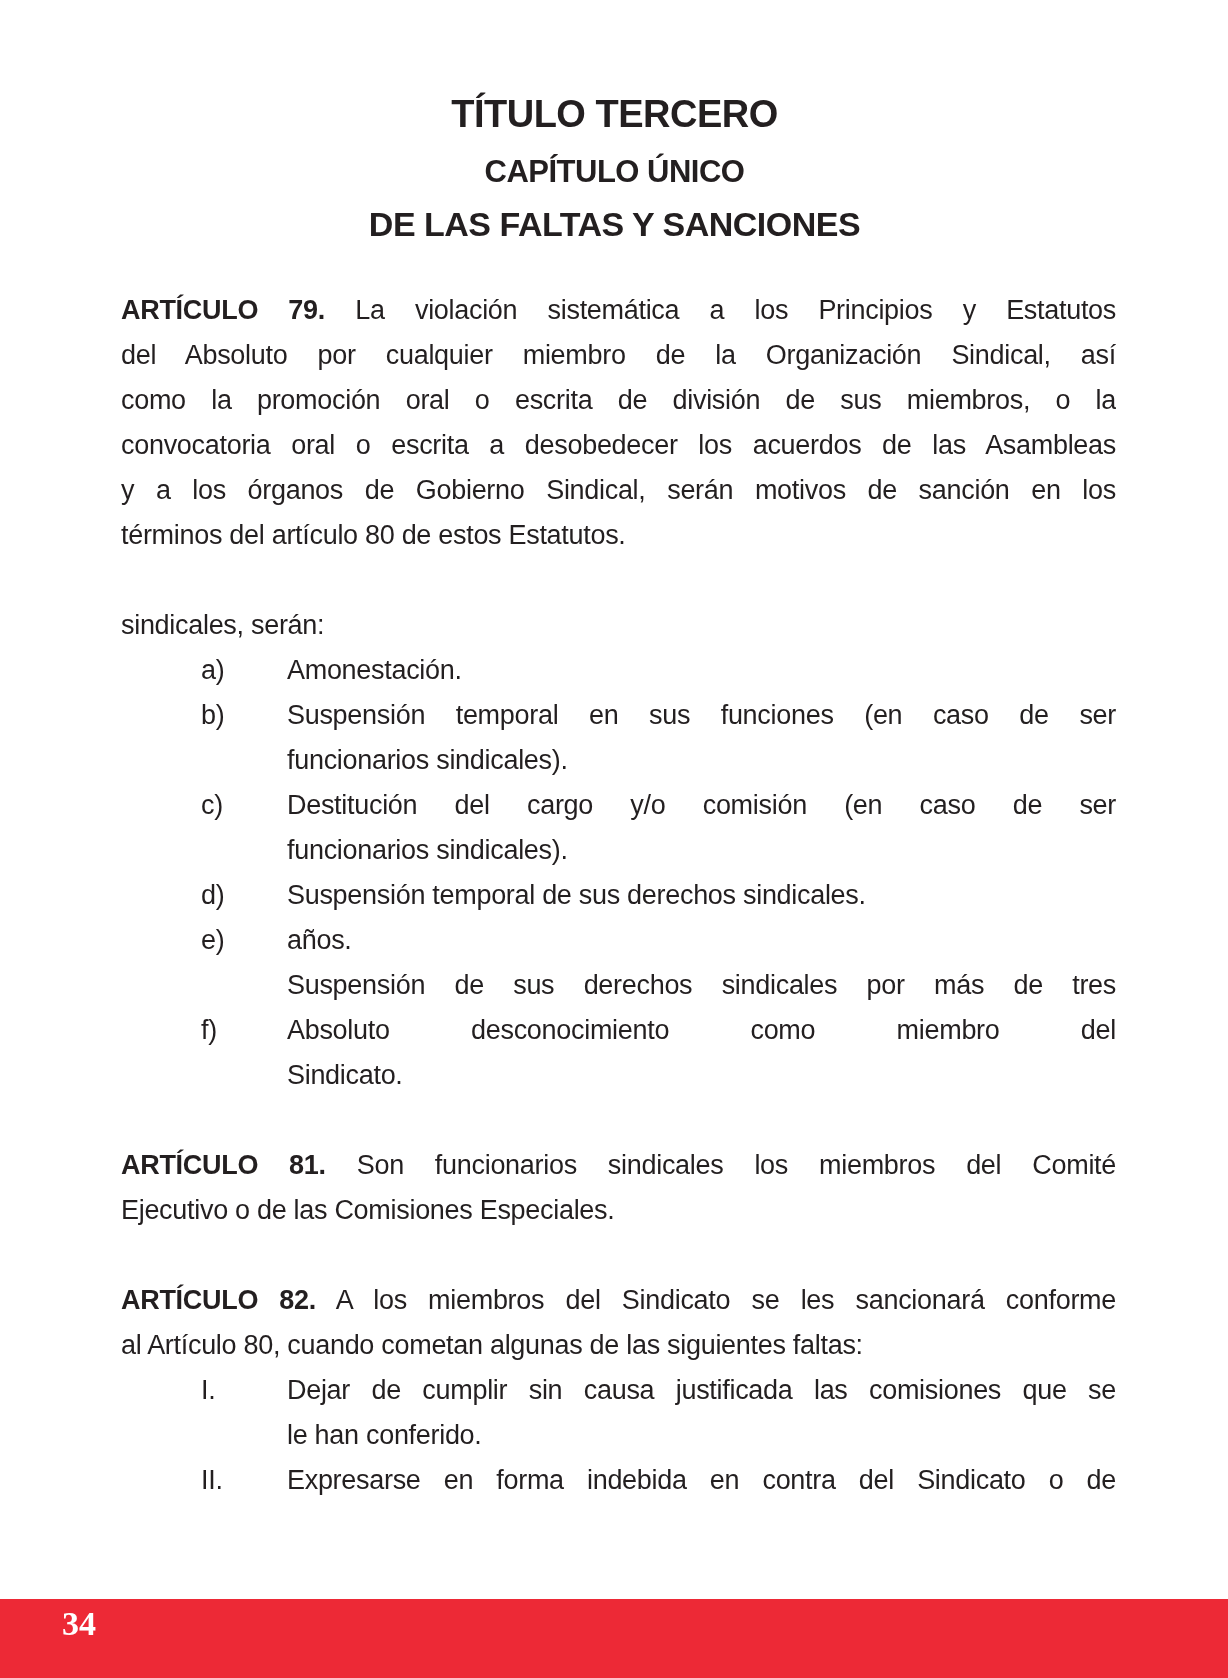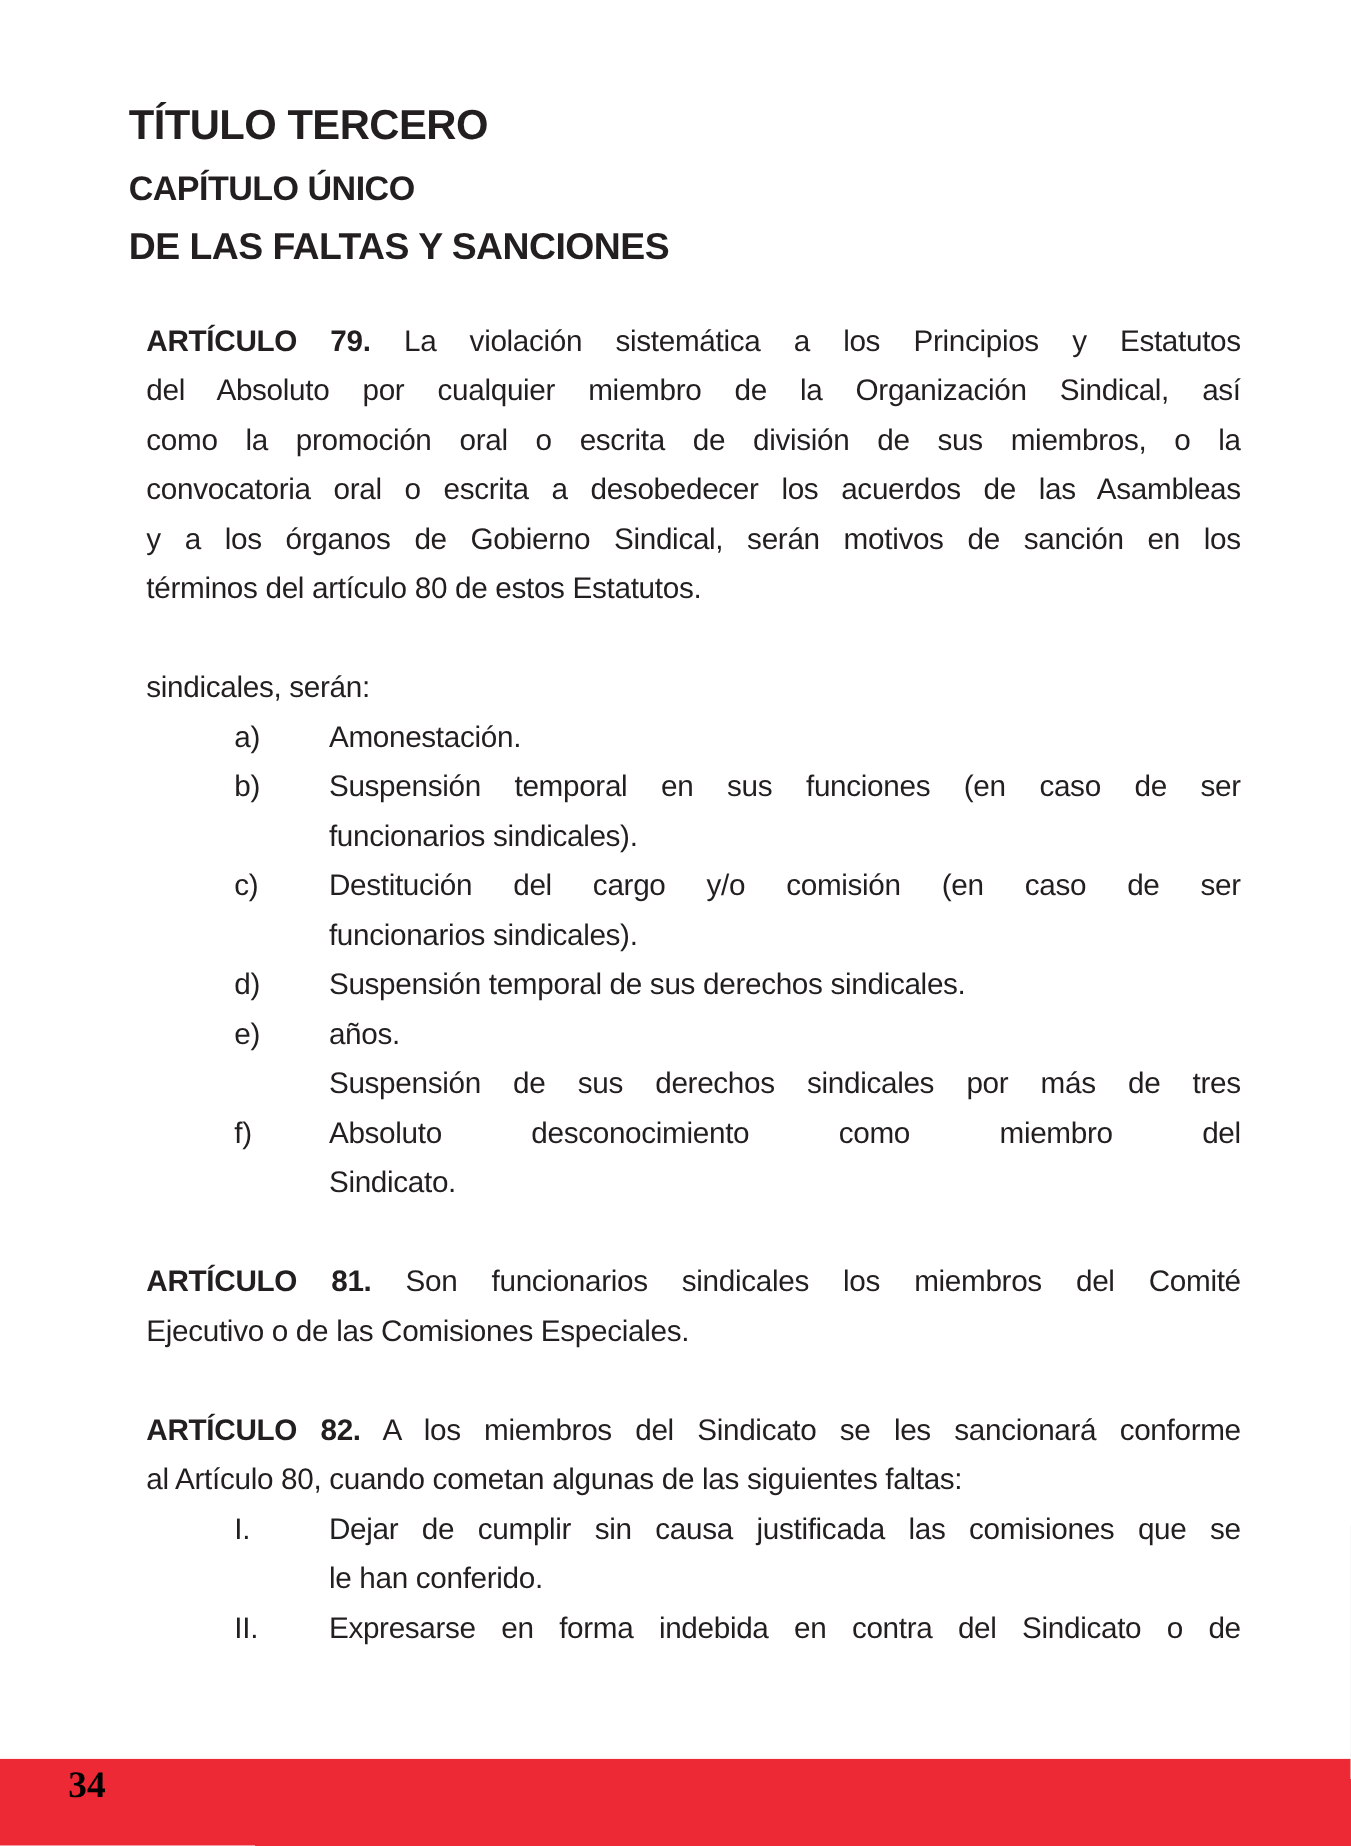--- a/index.html
+++ b/index.html
@@ -11,27 +11,27 @@
     overflow:hidden;
     font-family:"Liberation Sans","DejaVu Sans",sans-serif;
     color:#231f20;
   }
   .content{
     position:absolute;left:117px;top:0;width:995px;
   }
   .headings{position:absolute;left:0;top:0;width:100%;}
   .t1,.t2,.t3{
     position:absolute;left:0;width:100%;
-    margin:0;font-weight:bold;
+    margin:0;text-align:center;font-weight:bold;
     letter-spacing:-0.5px;line-height:40px;white-space:nowrap;
   }
   .t1{top:94px;font-size:38px;}
   .t2{top:152px;font-size:31px;}
   .t3{top:204px;font-size:34px;}
-  #articles{position:absolute;left:16px;top:288px;width:100%;}
+  #articles{position:absolute;left:4px;top:288px;width:100%;}
   .article{margin:0;}
   .article + .article{margin-top:45px;}
   .line{
     line-height:45px;font-size:27px;letter-spacing:-0.3px;
     overflow:hidden;white-space:nowrap;
   }
   .line.j{text-align:justify;text-align-last:justify;white-space:normal;}
   .line b{font-weight:bold;}
   .item{position:relative;padding-left:166px;}
   .marker{
@@ -115,15 +115,15 @@
             <div class="iline">le han conferido.</div>
           </div>
           <div class="item">
             <span class="marker">II.</span>
             <div class="iline j">Expresarse en forma indebida en contra del Sindicato o de</div>
           </div>
         </div>
       </div>
   </div>
   <footer class="footer-band" style="background: rgb(237, 41, 54);">
-    <span class="page-number" style="color: #000000;">34</span>
+    <span class="page-number" style="color: #ffffff;">34</span>
   </footer>
 </div>
 
 </body></html>

